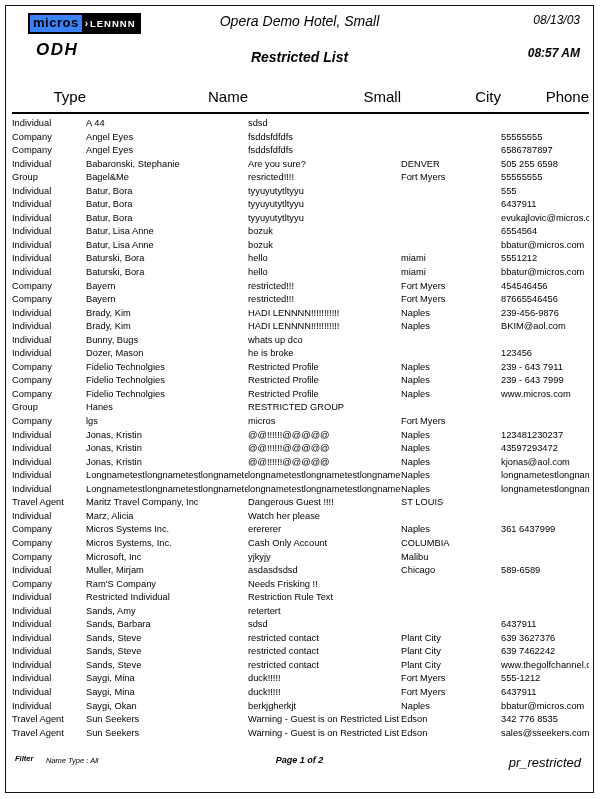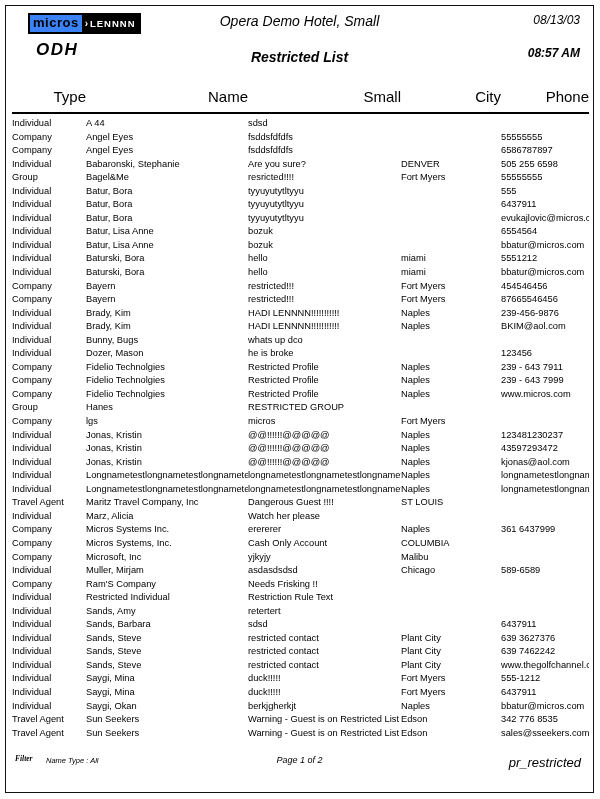--- a/index.html
+++ b/index.html
@@ -46,23 +46,23 @@
     padding: 0 0 7px 0; border-bottom: 2px solid #000;
   }
   tbody td {
     font-size: 9.3px; line-height: 13.55px; height: 13.55px;
     white-space: nowrap; overflow: hidden; padding: 0;
   }
   tbody tr:first-child td { padding-top: 3px; }
 
   
   .ftr { position: absolute; left: 0; right: 0; bottom: 22px; height: 16px; font-style: italic; }
-  .ftr-filter-label { position: absolute; left: 9px; top: 0; font-size: 7.5px; font-weight: bold; font-family: Liberation Serif, serif; }
+  .ftr-filter-label { position: absolute; left: 9px; top: 0; font-size: 7.5px; font-weight: bold; }
   .ftr-filter-value { position: absolute; left: 40px; top: 2px; font-size: 7.5px; }
-  .ftr-page { position: absolute; left: 0; right: 0; top: 1px; text-align: center; font-size: 9px; }
+  .ftr-page { position: absolute; left: 0; right: 0; top: 1px; text-align: center; font-size: 9px; font-weight: bold; }
   .ftr-report-id { position: absolute; right: 12px; top: 1px; font-size: 13px; }
 </style>
 </head>
 <body>
 
 <div class="page">
 
   <div class="hdr">
     <div class="logo">
       <span class="logo-micros">micros</span>

